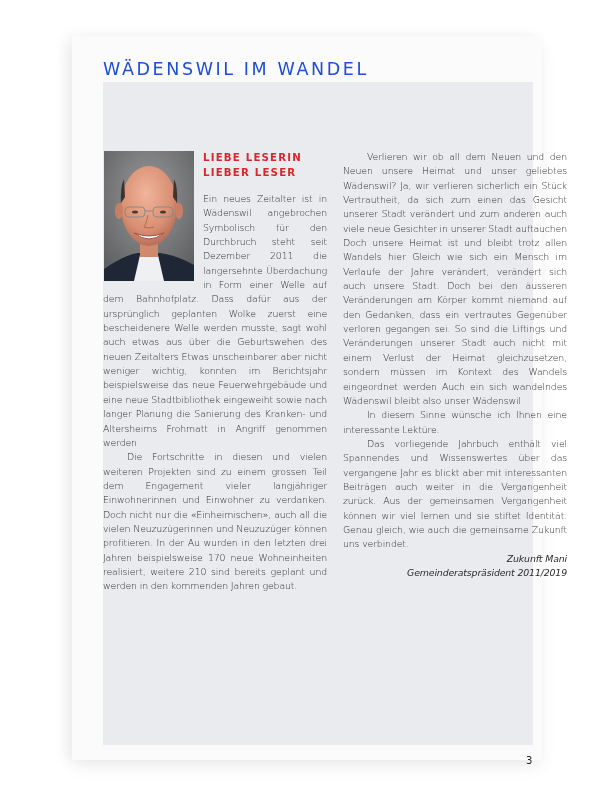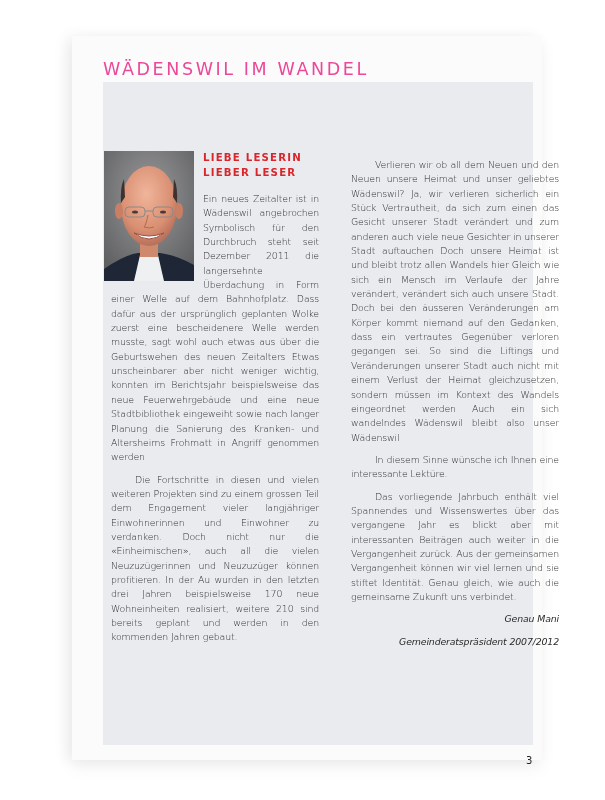--- a/index.html
+++ b/index.html
@@ -8,36 +8,36 @@
     font-family:"DejaVu Sans", sans-serif;
   }
   .page-shadow {
     position:absolute; left:72px; top:36px; width:470px; height:724px;
     background:#fbfbfc;
     box-shadow:-6px 0 14px rgba(0,0,0,0.06), 0 8px 16px rgba(0,0,0,0.05);
   }
   .title {
     position:absolute; left:103px; top:59px; margin:0;
     font-family:"DejaVu Sans", sans-serif; font-weight:normal;
-    font-size:17.5px; letter-spacing:2.6px; color:#ec4899; white-space:nowrap;
+    font-size:17.5px; letter-spacing:2.6px; color:#1d4ed8; white-space:nowrap;
   }
   .panel {
     position:absolute; left:103px; top:82px; width:430px; height:663px;
     background:#e9ebef;
   }
   .photo {
     position:absolute; left:104px; top:151px; width:90px; height:130px;
     overflow:hidden; background:#7d7d7f;
   }
   .col {
     position:absolute; color:#2b2b2b;
     font-family:"DejaVu Sans", sans-serif; font-size:9.4px; line-height:14.35px;
     font-weight:300; letter-spacing:-0.15px;
   }
-  .col p { margin:8px; text-align:justify; }
+  .col p { margin:0; text-align:justify; }
   .col p.indent { text-indent:24px; }
   .left-col { left:103px; top:150px; width:224px; }
   .right-col { left:343px; top:150px; width:224px; }
   .float-photo { float:left; width:100px; height:131px; margin:0; }
   .greeting {
     color:#d9262b; font-weight:bold; font-size:10.2px; line-height:15px;
     letter-spacing:1.2px; margin:0 0 12px 0 !important; text-align:left;
   }
   .sig { text-align:right !important; font-style:italic; }
   .page-number {
@@ -92,17 +92,17 @@
     <span>LIEBER LESER</span>
   </p>
   <p>Ein neues Zeitalter ist in Wädenswil angebrochen Symbolisch für den Durchbruch steht seit Dezember 2011 die langersehnte Überdachung in Form einer Welle auf dem Bahnhofplatz. Dass dafür aus der ursprünglich geplanten Wolke zuerst eine bescheidenere Welle werden musste, sagt wohl auch etwas aus über die Geburtswehen des neuen Zeitalters   Etwas unscheinbarer aber nicht weniger wichtig, konnten im Berichtsjahr beispielsweise das neue Feuerwehrgebäude und eine neue Stadtbibliothek eingeweiht sowie nach langer Planung die Sanierung des Kranken- und Altersheims Frohmatt in Angriff genommen werden</p>
   <p class="indent">Die Fortschritte in diesen und vielen weiteren Projekten sind zu einem grossen Teil dem Engagement vieler langjähriger Einwohnerinnen und Einwohner zu verdanken. Doch nicht nur die «Einheimischen», auch all die vielen Neuzuzügerinnen und Neuzuzüger können profitieren. In der Au wurden in den letzten drei Jahren beispielsweise 170 neue Wohneinheiten realisiert, weitere 210 sind bereits geplant und werden in den kommenden Jahren gebaut.</p>
 </div>
 
 <div class="col right-col">
   <p class="indent">Verlieren wir ob all dem Neuen und den Neuen unsere Heimat und unser geliebtes Wädenswil? Ja, wir verlieren sicherlich ein Stück Vertrautheit, da sich zum einen das Gesicht unserer Stadt verändert und zum anderen auch viele neue Gesichter in unserer Stadt auftauchen Doch unsere Heimat ist und bleibt trotz allen Wandels hier Gleich wie sich ein Mensch im Verlaufe der Jahre verändert, verändert sich auch unsere Stadt. Doch bei den äusseren Veränderungen am Körper kommt niemand auf den Gedanken, dass ein vertrautes Gegenüber verloren gegangen sei. So sind die Liftings und Veränderungen unserer Stadt auch nicht mit einem Verlust der Heimat gleichzusetzen, sondern müssen im Kontext des Wandels eingeordnet werden  Auch ein sich wandelndes Wädenswil bleibt also unser Wädenswil</p>
   <p class="indent">In diesem Sinne wünsche ich Ihnen eine interessante Lektüre.</p>
   <p class="indent">Das vorliegende Jahrbuch enthält viel Spannendes und Wissenswertes über das vergangene Jahr  es blickt aber mit interessanten Beiträgen auch weiter in die Vergangenheit zurück. Aus der gemeinsamen Vergangenheit können wir viel lernen und sie stiftet Identität. Genau gleich, wie auch die gemeinsame Zukunft uns verbindet.</p>
-  <p class="sig">Genau Mani</p>
-  <p class="sig">Gemeinderatspräsident 2007/2012</p>
+  <p class="sig">Zukunft Mani</p>
+  <p class="sig">Gemeinderatspräsident 2011/2019</p>
 </div>
 
 <div class="page-number">3</div>
 
 </body></html>

